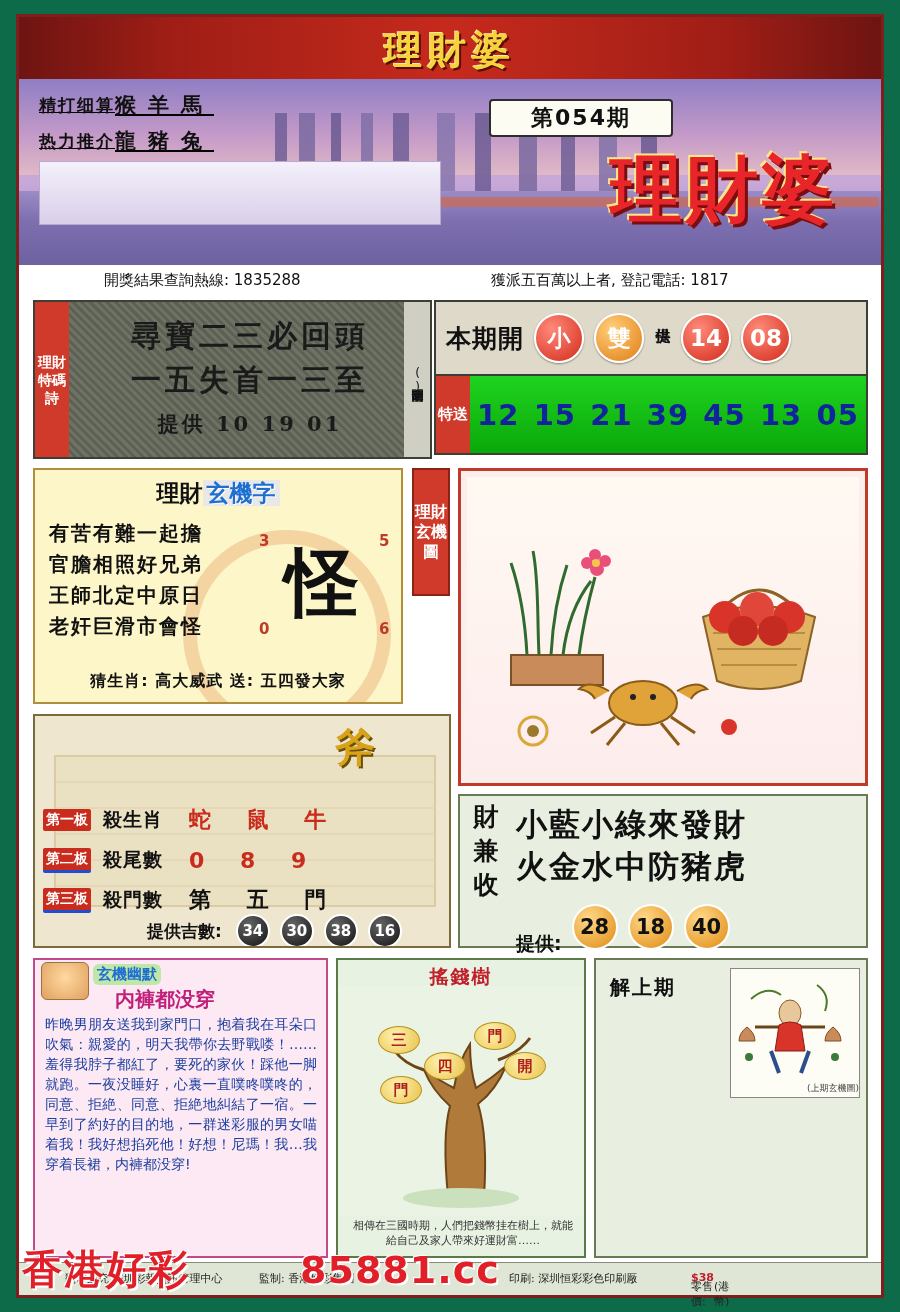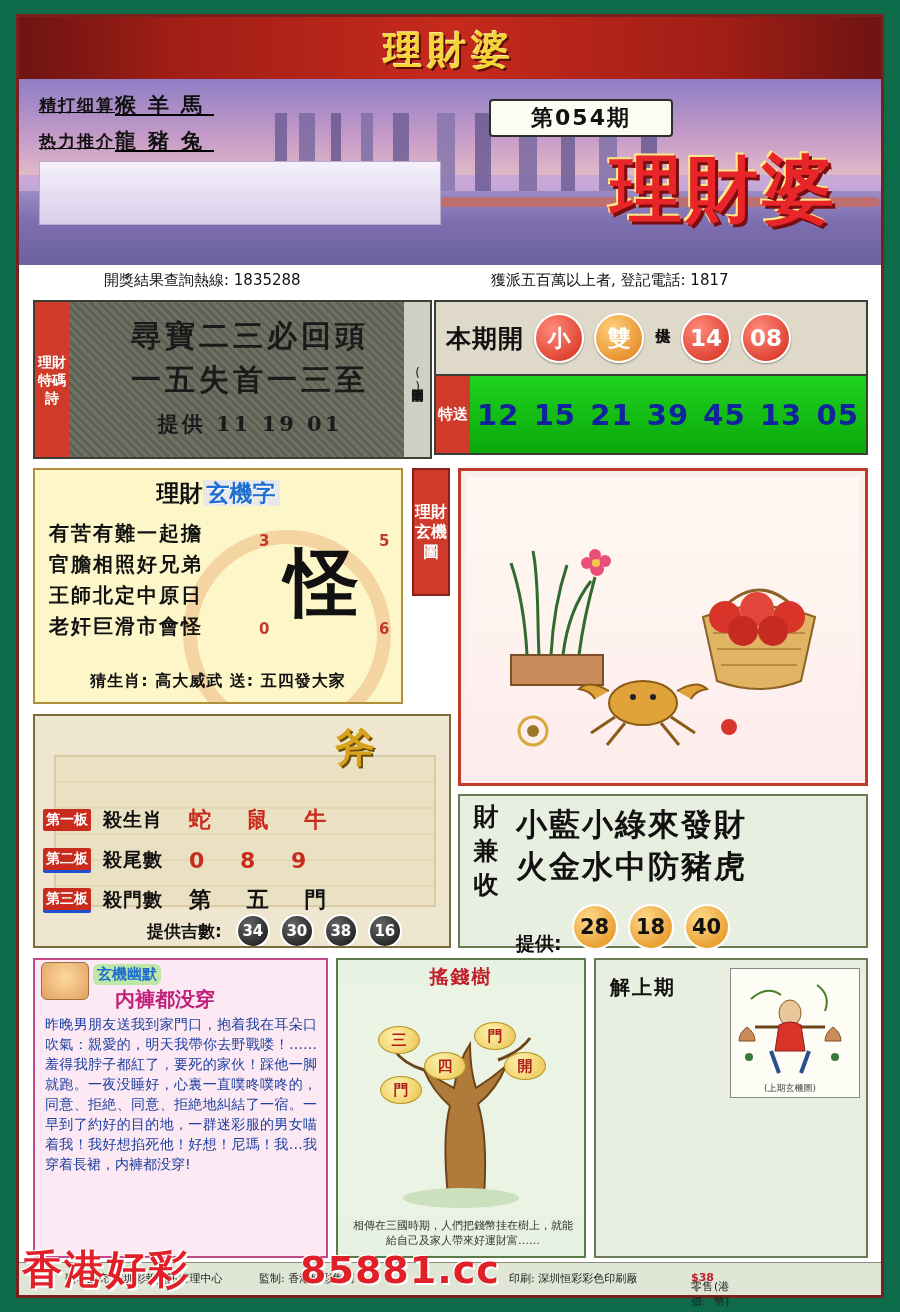--- a/index.html
+++ b/index.html
@@ -317,21 +317,21 @@
     background:#e9efe0;border:2px solid #6a7a55;box-sizing:border-box;
   }
   .solve .hd{
     position:absolute;left:14px;top:14px;font-size:20px;font-weight:bold;color:#111;letter-spacing:2px;
   }
   .solve .thumb{
     position:absolute;left:134px;top:8px;width:128px;height:128px;
     background:#fdfdf5;border:1px solid #888;
   }
   .solve .thumb .cap{
-    position:absolute;left:0;bottom:2px;width:100%;text-align:left;font-size:9px;color:#444;padding-left:33px;
+    position:absolute;left:0;bottom:2px;width:100%;text-align:right;font-size:9px;color:#444;
   }
   
   .footer{
     position:absolute;left:19px;top:1262px;width:862px;height:32px;
     background:#dfe6d5;border-top:1px solid #8a8a7a;
     font-size:11px;color:#222;
   }
   .footer span{position:absolute;top:8px;}
   .f1{left:46px;}
   .f2{left:240px;}
@@ -384,21 +384,21 @@
   <div class="hotline">
     <span class="h1">開獎結果查詢熱線:  1835288</span>
     <span class="h2">獲派五百萬以上者,  登記電話:  1817</span>
   </div>
 
   <div class="poemwrap">
     <div class="poem-tab">理財特碼詩</div>
     <div class="poem-body">
       <div class="poem-l1">尋寶二三必回頭</div>
       <div class="poem-l2">一五失首一三至</div>
-      <div class="poem-l3">提供  11  19  01</div>
+      <div class="poem-l3">提供  10  19  01</div>
     </div>
     <div class="poem-side">(请刮開塗層觀閱)</div>
   </div>
 
   <div class="resultwrap">
     <div class="res-top">
       <span class="cap">本期開</span>
       <span class="ball red">小</span>
       <span class="ball orange">雙</span>
       <span class="vtxt">提供</span>

